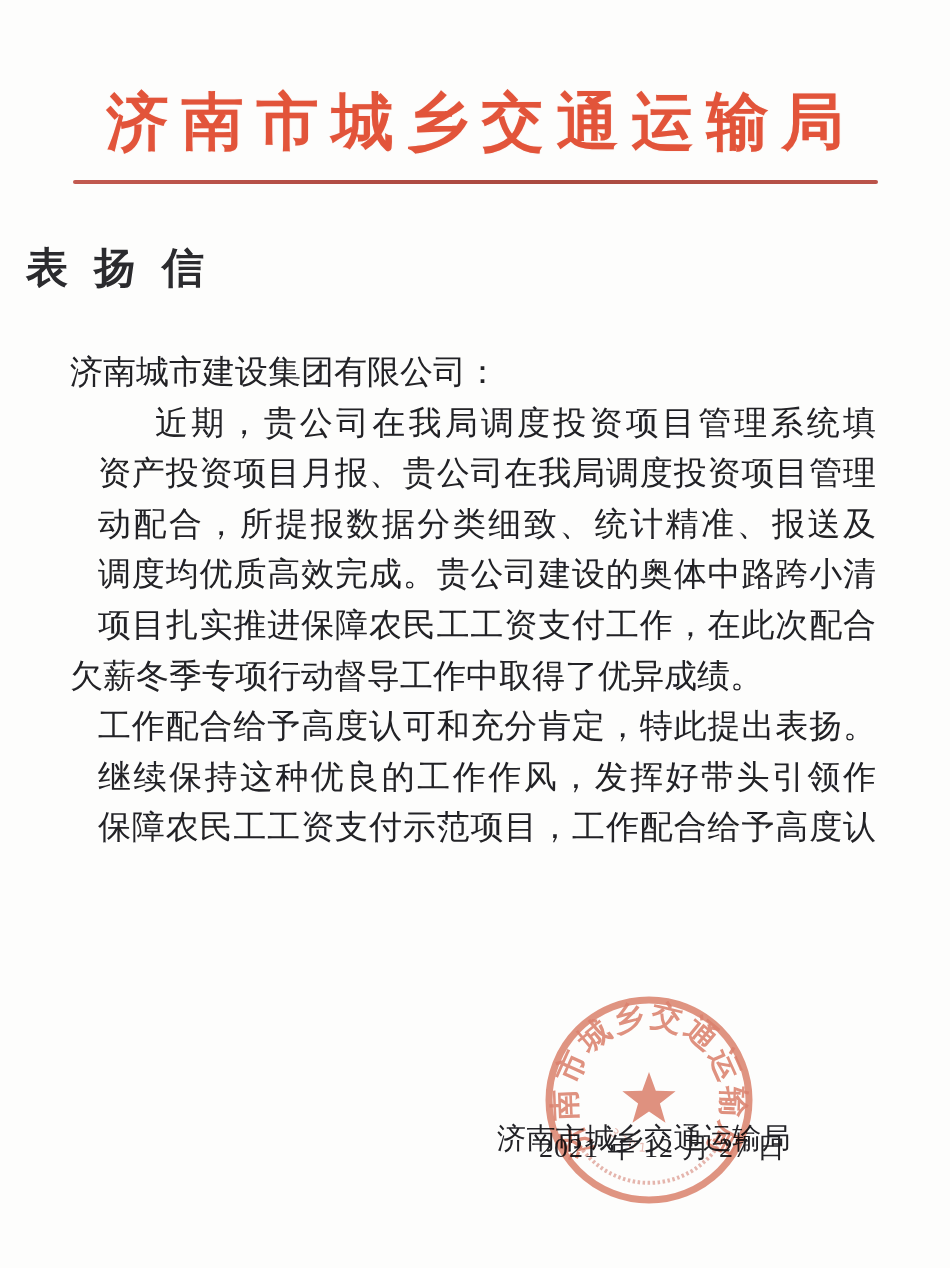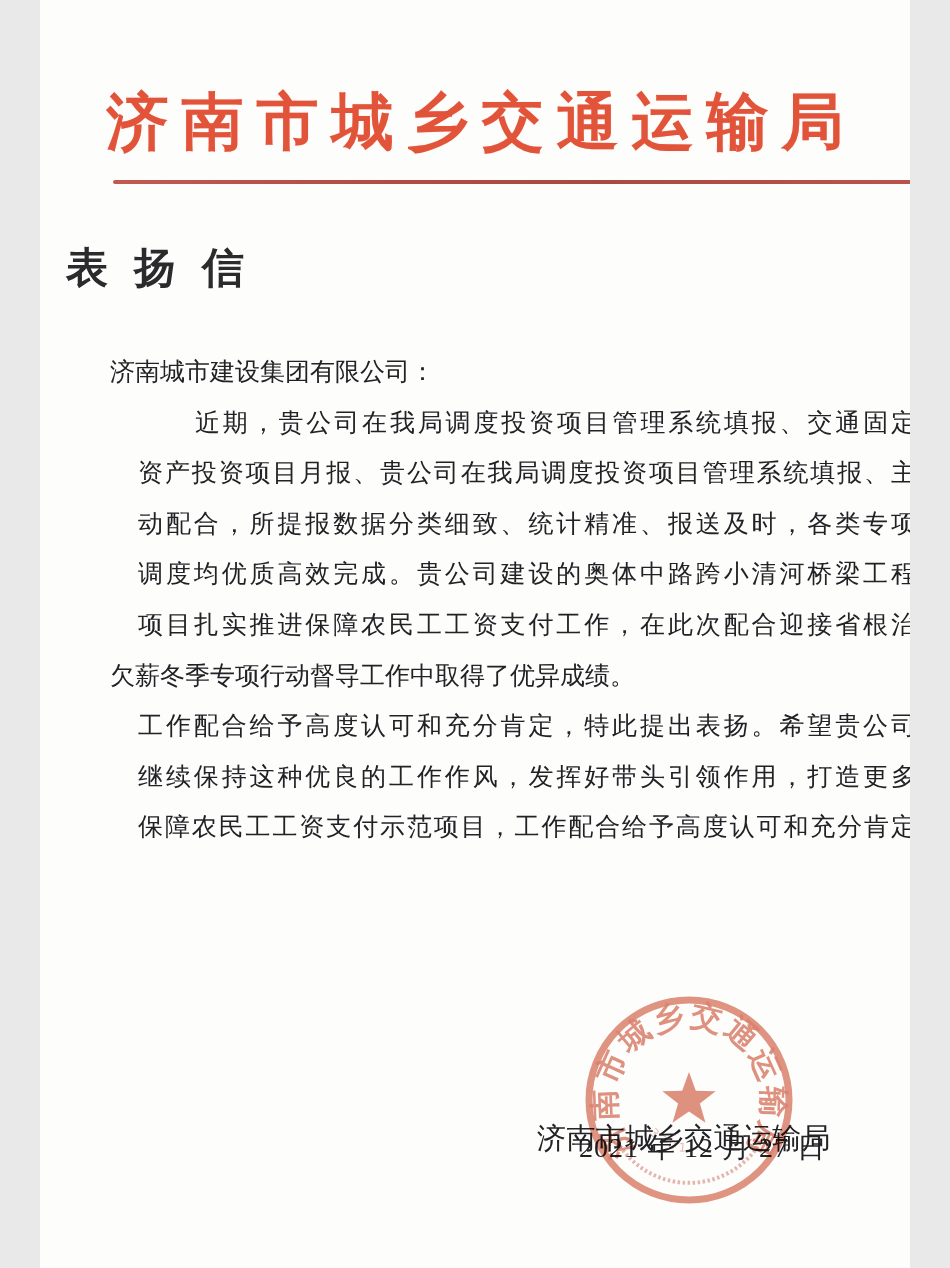--- a/index.html
+++ b/index.html
@@ -1,19 +1,19 @@
 <!DOCTYPE html>
 <html><head>
 <meta charset="utf-8">
 <style>
   html, body { margin: 0; padding: 0; background: #e9e9e9; }
   * { box-sizing: border-box; }
   .page {
     position: relative;
-    width: 870px;
+    width: 950px;
     height: 1268px;
     margin: 0 auto;
     background: #fdfdfc;
     overflow: hidden;
     font-family: "Liberation Serif", "DejaVu Serif", serif;
     color: #26262a;
   }
   
   .letterhead {
     position: absolute;
@@ -50,21 +50,21 @@
   }
   
   .body-block {
     position: absolute;
     top: 347px; left: 70px;
     width: 806px;
   }
   .line {
     height: 50.6px;
     line-height: 50.6px;
-    font-size: 25px;
+    font-size: 33px;
     white-space: nowrap;
     color: #222226;
   }
   .line.stretch {
     white-space: normal;
     text-align: justify;
     text-align-last: justify;
     overflow: hidden;
     margin-left: 28px;
   }

